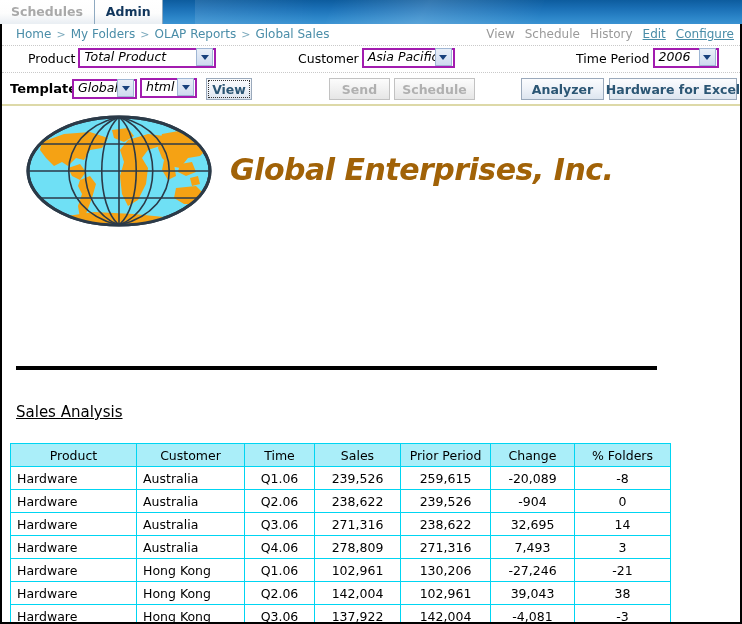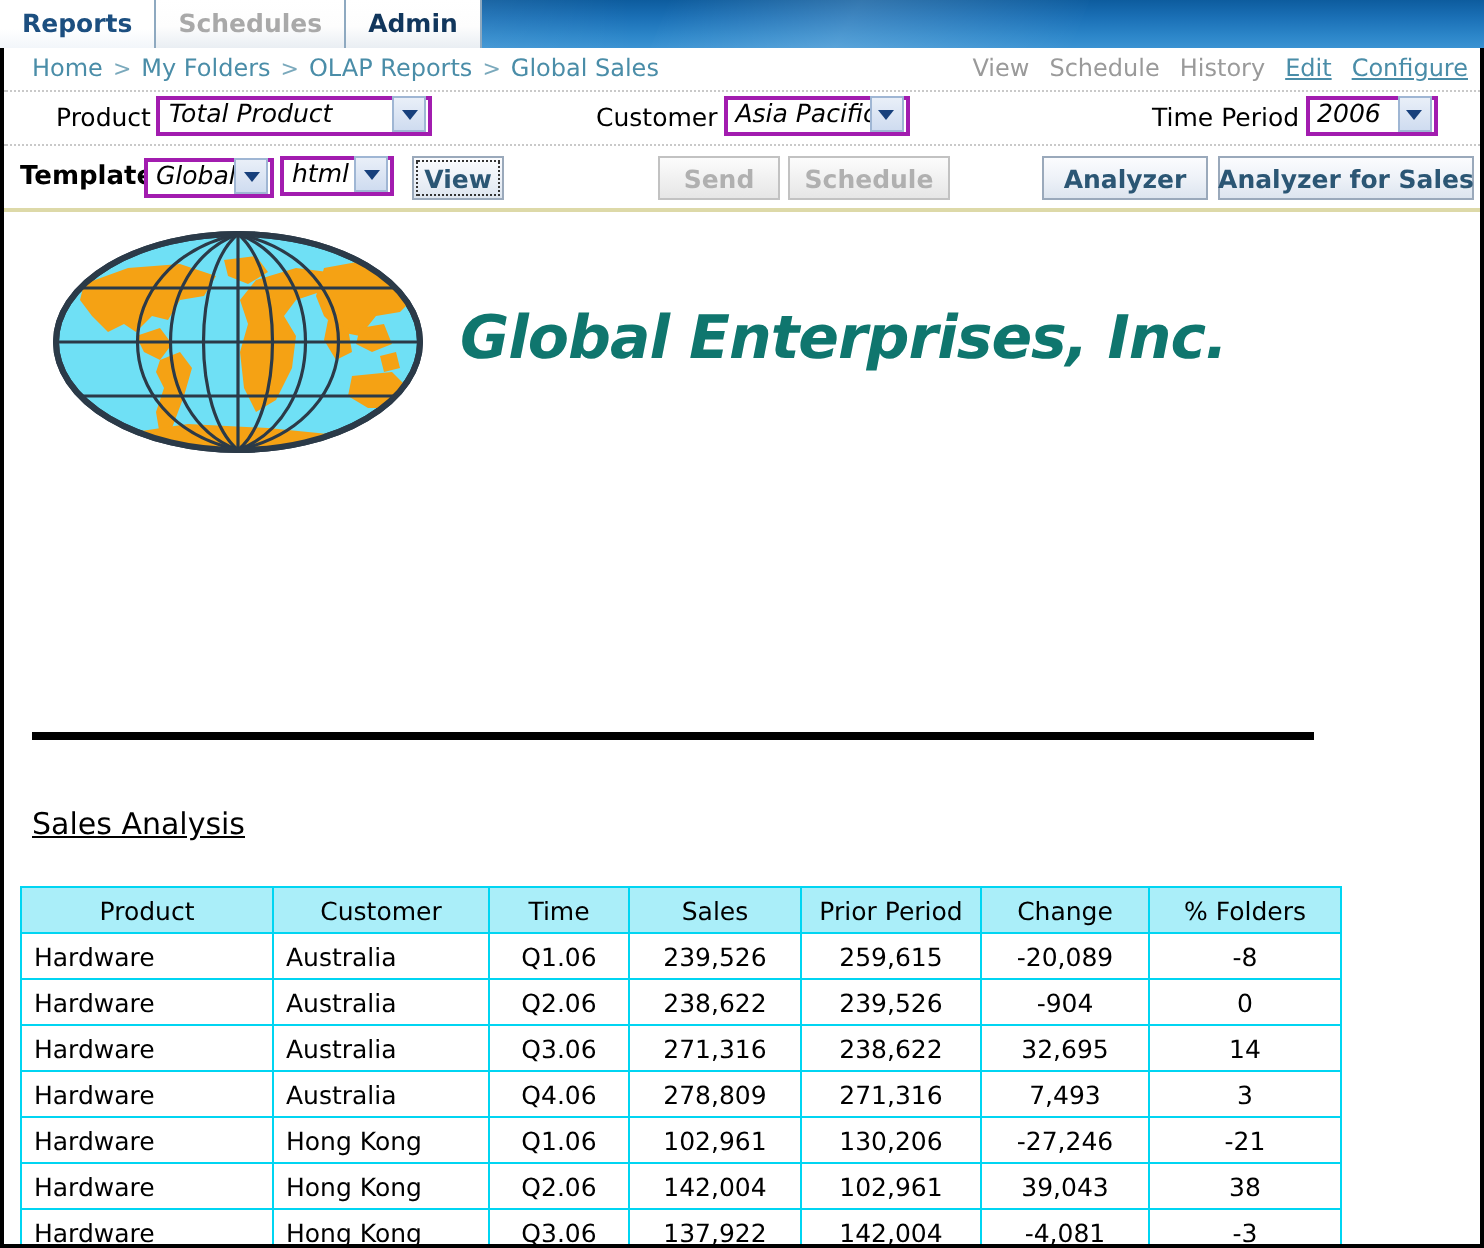--- a/index.html
+++ b/index.html
@@ -210,21 +210,21 @@
     height: 125px;
   }
   .globe { position: absolute; left: 22px; top: 8px; }
   .company {
     position: absolute;
     left: 228px; top: 46px;
     font-size: 30px;
     font-style: italic;
     font-weight: bold;
     letter-spacing: -0.5px;
-    color: #0f766e;
+    color: #a16207;
     white-space: nowrap;
   }
   .hrule {
     position: absolute;
     left: 14px; top: 260px;
     width: 641px; height: 4px;
     background: #000;
   }
   .section-title {
     position: absolute;
@@ -266,23 +266,20 @@
   table.grid td.ctr { text-align: center; }
   table.grid td.num { text-align: center; }
 </style>
 </head>
 <body>
 
 <div class="banner">
   <div class="banner-sheen"></div>
   <div class="banner-sheen2"></div>
   <div class="tabs">
-    <div class="tab active">
-      <span>Reports</span>
-    </div>
     <div class="tab disabled">
       <span>Schedules</span>
     </div>
     <div class="tab plain">
       <span>Admin</span>
     </div>
   </div>
 </div>
 
 <div class="page">
@@ -366,21 +363,21 @@
       <span>Send</span>
     </div>
     <div class="btn disabled" style="position:absolute; left:392px; top:5px; width:81px;">
       <span>Schedule</span>
     </div>
 
     <div class="btn" style="position:absolute; left:519px; top:5px; width:83px;">
       <span>Analyzer</span>
     </div>
     <div class="btn" style="position:absolute; left:607px; top:5px; width:128px;">
-      <span>Analyzer for Sales</span>
+      <span>Hardware for Excel</span>
     </div>
   </div>
 
   <div class="report">
 
     <div class="logo-row">
 
       <div class="globe">
         <svg width="190" height="115" viewBox="0 0 190 115" xmlns="http://www.w3.org/2000/svg">
           <defs>

